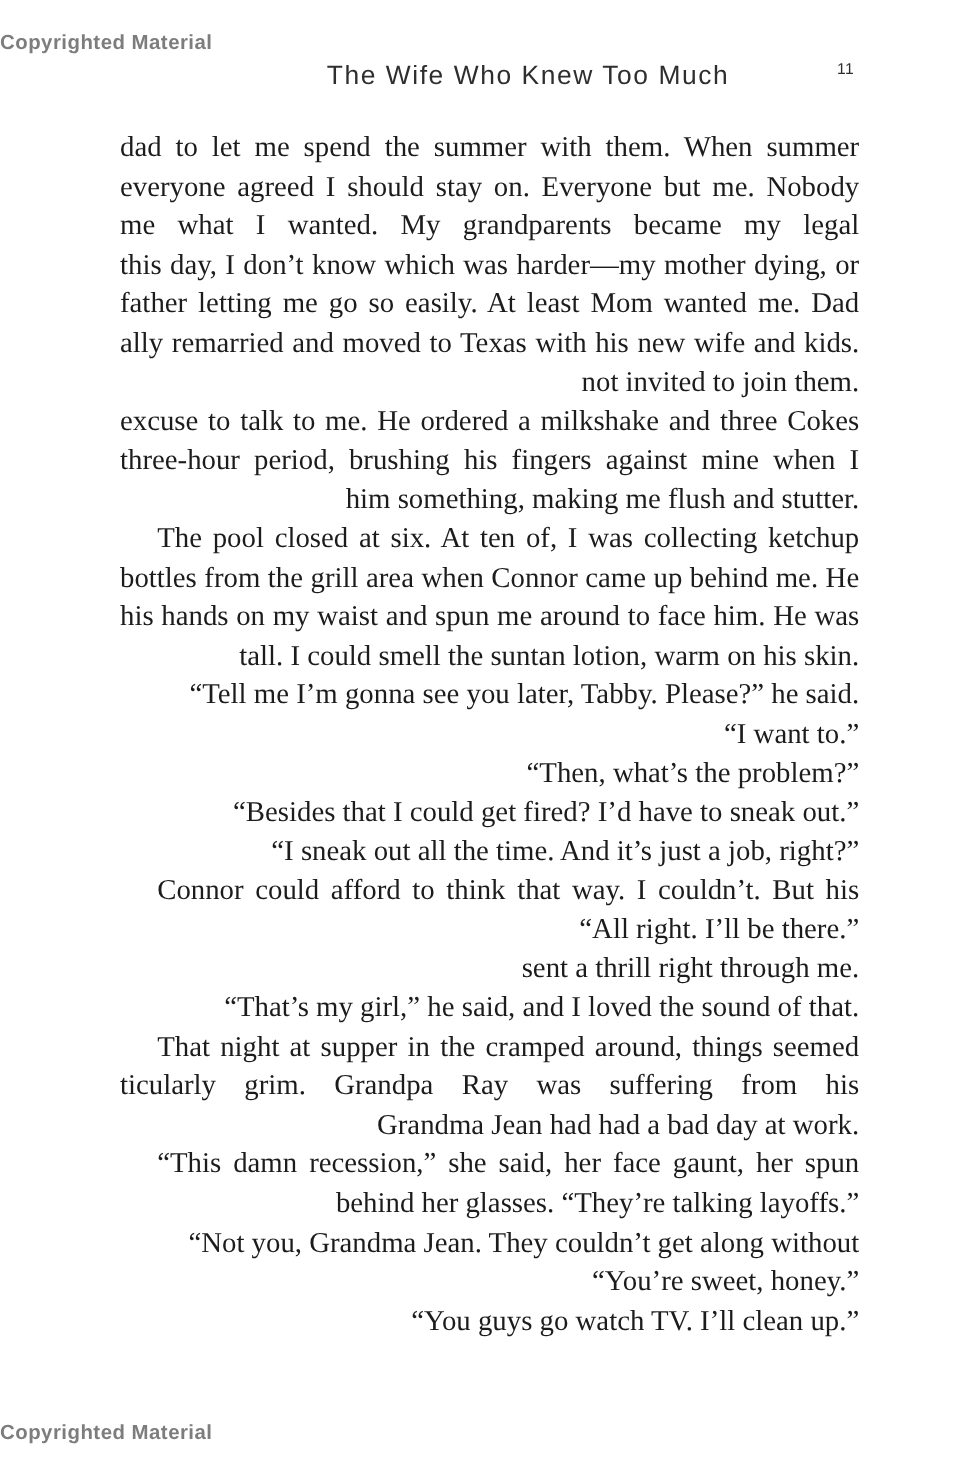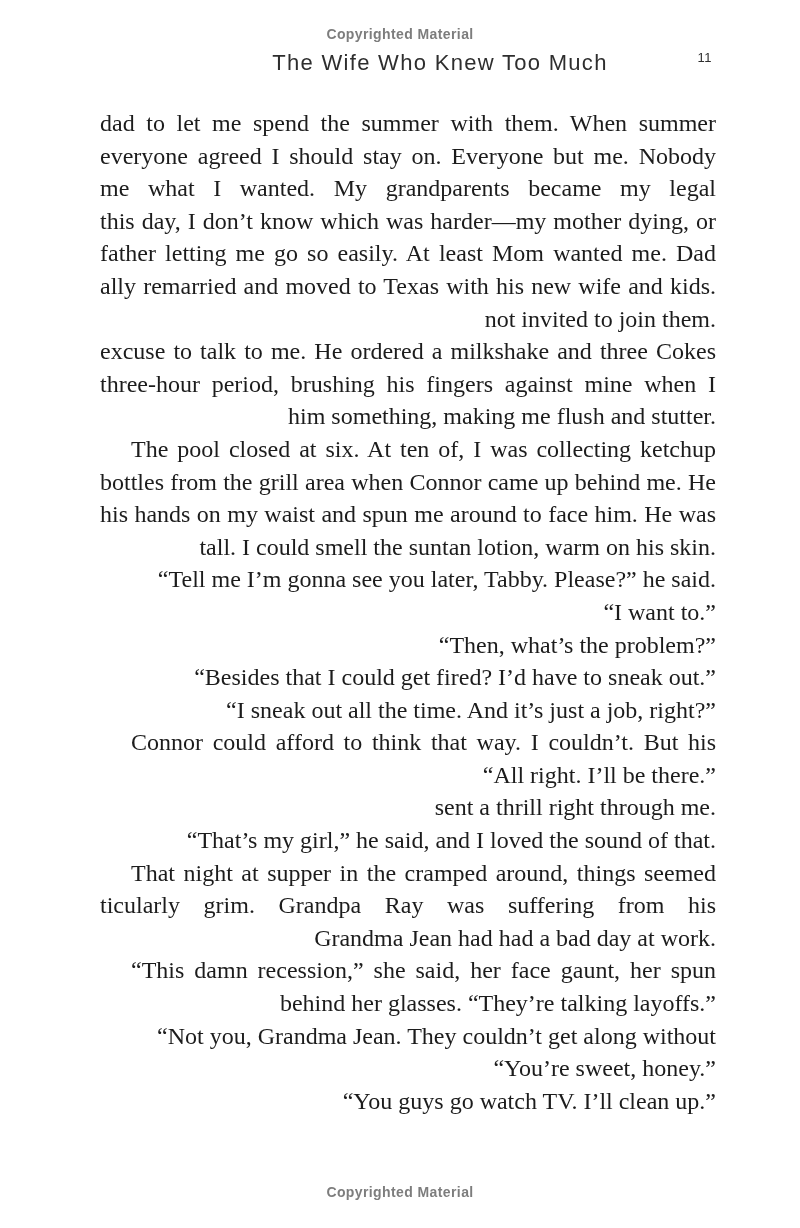--- a/index.html
+++ b/index.html
@@ -12,24 +12,23 @@
     width: 800px;
     height: 1228px;
     background: var(--bg-color, #ffffff);
     overflow: hidden;
     font-family: "Liberation Sans", sans-serif;
   }
   .copyright {
     position: absolute;
     left: 0;
     width: 100%;
-    text-align: center;
     font-family: "Liberation Sans", sans-serif;
     font-weight: bold;
-    font-size: 14px;
+    font-size: 17px;
     letter-spacing: 0.4px;
     color: var(--copyright-color, #7d7d7d);
   }
   .copyright.top { top: 26px; }
   .copyright.bottom { top: 1184px; }
 
   .running-head {
     position: absolute;
     top: 50px;
     left: 440px;

